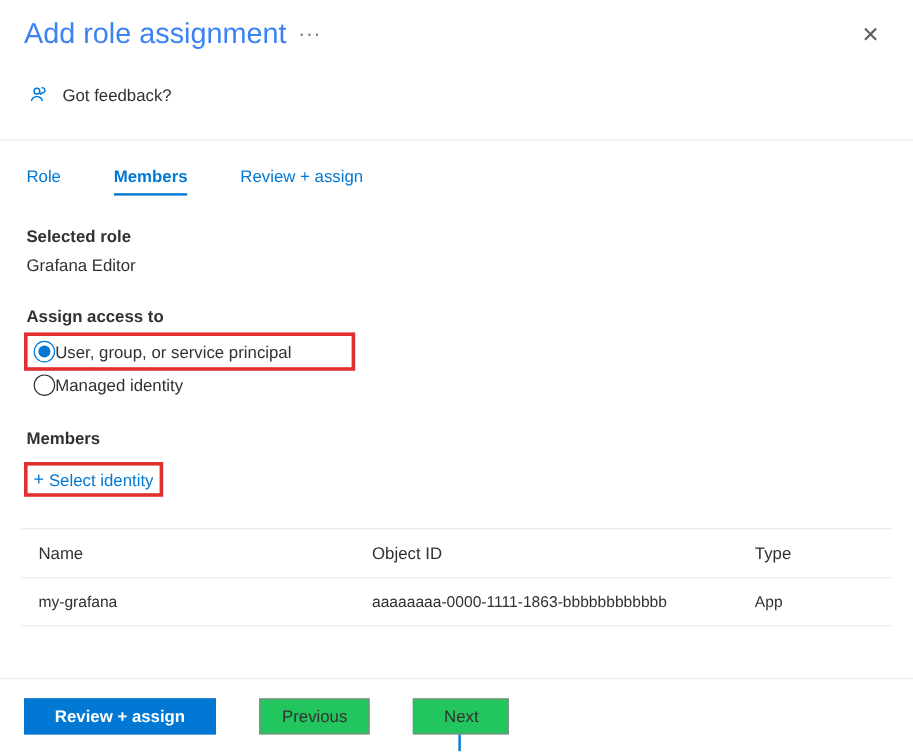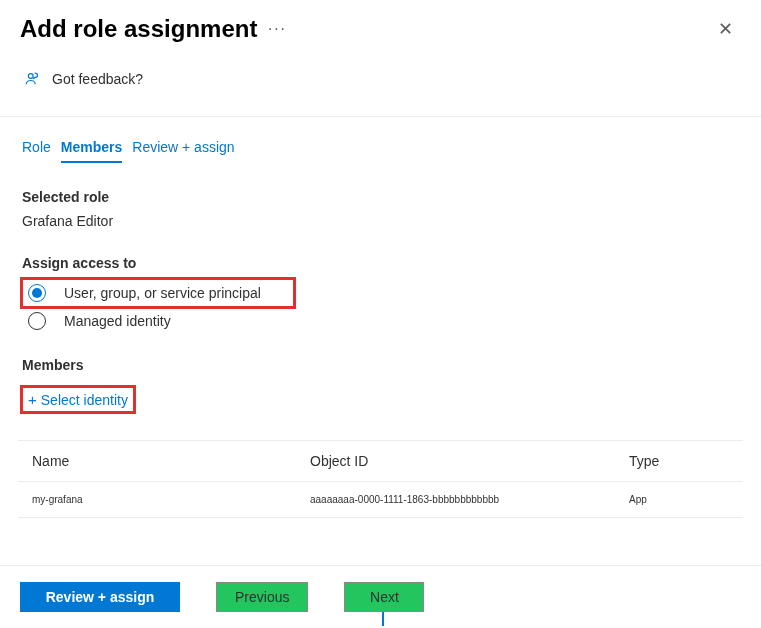--- a/index.html
+++ b/index.html
@@ -14,22 +14,22 @@
       position: relative;
     }
     .header {
       display: flex;
       align-items: center;
       justify-content: space-between;
       padding: 14px 22px 8px 20px;
     }
     .title {
       font-size: 24px;
-      font-weight: 700;
-      color: #000000;
+      font-weight: 400;
+      color: #3b82f6;
     }
     .dots {
       color: #605e5c;
       font-size: 16px;
       margin-left: 10px;
       letter-spacing: 1px;
     }
     .close-x {
       font-size: 18px;
       color: #605e5c;
@@ -49,21 +49,21 @@
     .scroll-area {
       height: 445px;
       overflow-y: scroll;
       position: relative;
     }
     .scroll-area::-webkit-scrollbar { width: 16px; }
     .scroll-area::-webkit-scrollbar-track { background: #f3f2f1; }
     .scroll-area::-webkit-scrollbar-thumb { background: #c8c6c4; }
     .tabs {
       display: flex;
-      gap: 10px;
+      gap: 44px;
       padding: 22px 22px 0 22px;
     }
     .tab {
       color: #0078d4;
       font-size: 14px;
       padding-bottom: 6px;
       cursor: pointer;
       border-bottom: 2px solid transparent;
     }
     .tab.active {
@@ -79,21 +79,21 @@
       margin-bottom: 8px;
     }
     .value-text {
       font-size: 14px;
       color: #323130;
     }
     .radio-group { margin-top: 8px; }
     .radio-row {
       display: flex;
       align-items: center;
-      gap: 18px;
+      gap: 0;
       padding: 5px 6px;
       cursor: pointer;
     }
     .radio-row.highlight {
       outline: 3px solid #e22f2f;
       outline-offset: -1px;
       width: 272px;
     }
     .radio {
       width: 18px; height: 18px;
@@ -135,21 +135,21 @@
       border-top: 1px solid #edebe9;
       border-bottom: 1px solid #edebe9;
       font-weight: 400;
       color: #323130;
     }
     .col-name { flex: 0 0 278px; }
     .col-oid  { flex: 0 0 290px; }
     .col-type { flex: 1; margin-left: 29px; }
     .trow {
       border-bottom: 1px solid #edebe9;
-      font-size: 10px;
+      font-size: 13px;
     }
     .footer {
       position: absolute;
       bottom: 0; left: 0; right: 0;
       border-top: 1px solid #edebe9;
       padding: 16px 20px;
       display: flex;
       gap: 36px;
       background: #fff;
     }

